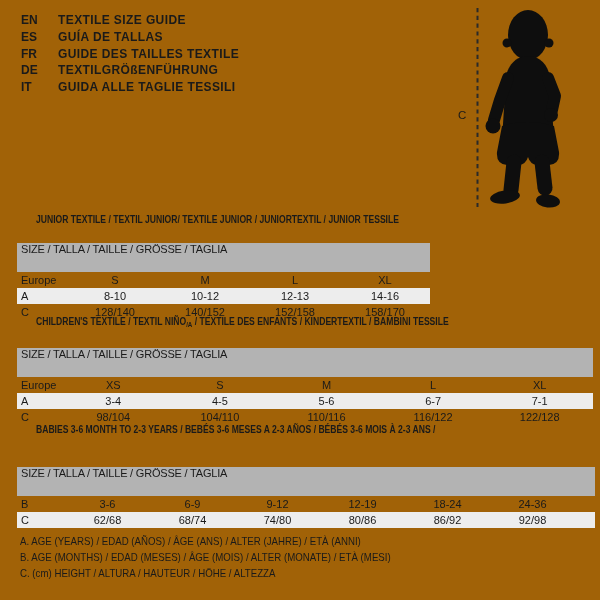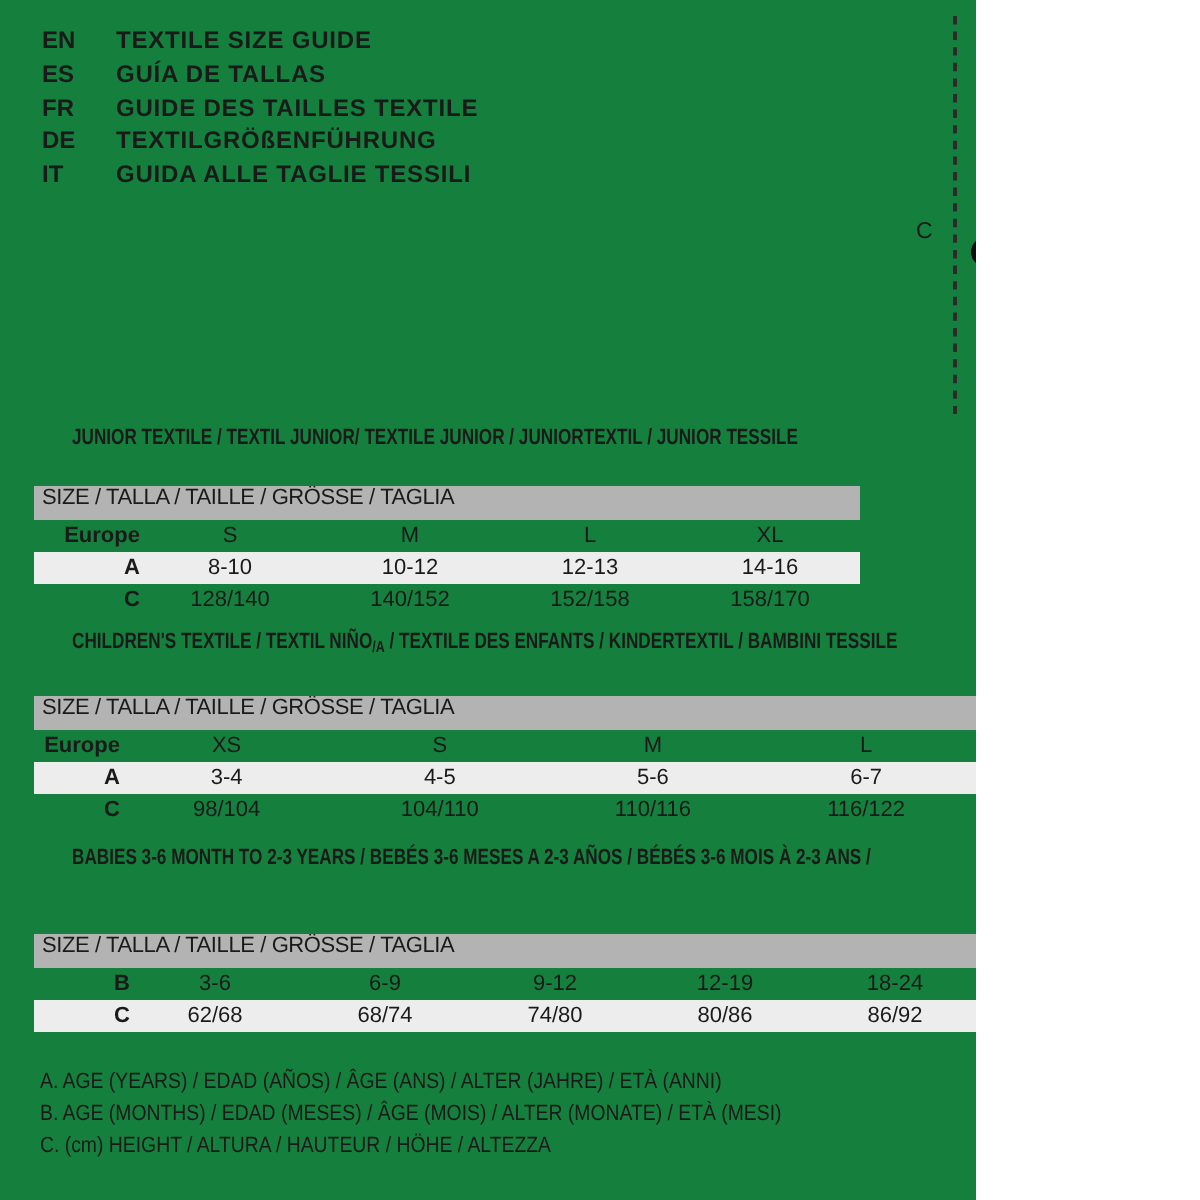--- a/index.html
+++ b/index.html
@@ -1,17 +1,17 @@
 <!DOCTYPE html>
 <html><head>
 <meta charset="utf-8">
 <style>
   html,body { margin:0; padding:0; background:#fff; }
   .canvas {
-    position:relative; width:488px; height:600px; background:#15803d;
+    position:relative; width:600px; height:600px; background:#a16207;
     font-family:"Liberation Sans", sans-serif; color:#1a1a1a; overflow:hidden;
   }
 
   
   .lang-block { position:absolute; left:21px; top:12px; font-weight:bold; font-size:12px; line-height:16.8px; }
   .lang-row { white-space:nowrap; }
   .lang-code { display:inline-block; width:37px; }
   .lang-label { letter-spacing:0.4px; }
 
   
@@ -24,25 +24,25 @@
   .figure text { font-family:"Liberation Sans", sans-serif; fill:#1a1a1a; }
 
   
   .tbl-title { position:absolute; left:36px; font-weight:bold; font-size:11px; line-height:16.5px; white-space:nowrap; }
   .subsm { font-size:8px; vertical-align:-2px; }
 
   
   .size-table { position:absolute; border-collapse:collapse; table-layout:fixed; font-size:11px; color:#1a1a1a; }
   .size-table th {
     background:var(--header-bg,#b3b3b3); font-weight:normal; text-align:left;
-    height:13px; line-height:13px; padding:0 0 4px 4px; font-size:11px; letter-spacing:-0.2px;
+    height:13px; line-height:13px; padding:0 0 16px 4px; font-size:11px; letter-spacing:-0.2px;
     white-space:nowrap; overflow:hidden;
   }
   .size-table td { text-align:center; height:16px; line-height:16px; padding:0; white-space:nowrap; }
-  .size-table td.row-label { text-align:right; padding-left:4px;font-weight:bold; }
+  .size-table td.row-label { text-align:left; padding-left:4px; }
   .size-table tbody tr:nth-child(even) td { background:var(--row-alt,#ededed); }
 
   
   .legend { position:absolute; left:20px; top:533px; font-weight:normal; font-size:11px; line-height:16px; }
 </style>
 </head>
 <body>
 
 <div class="canvas" style="--header-bg: #b3b3b3; --row-alt: #ededed;">
 

